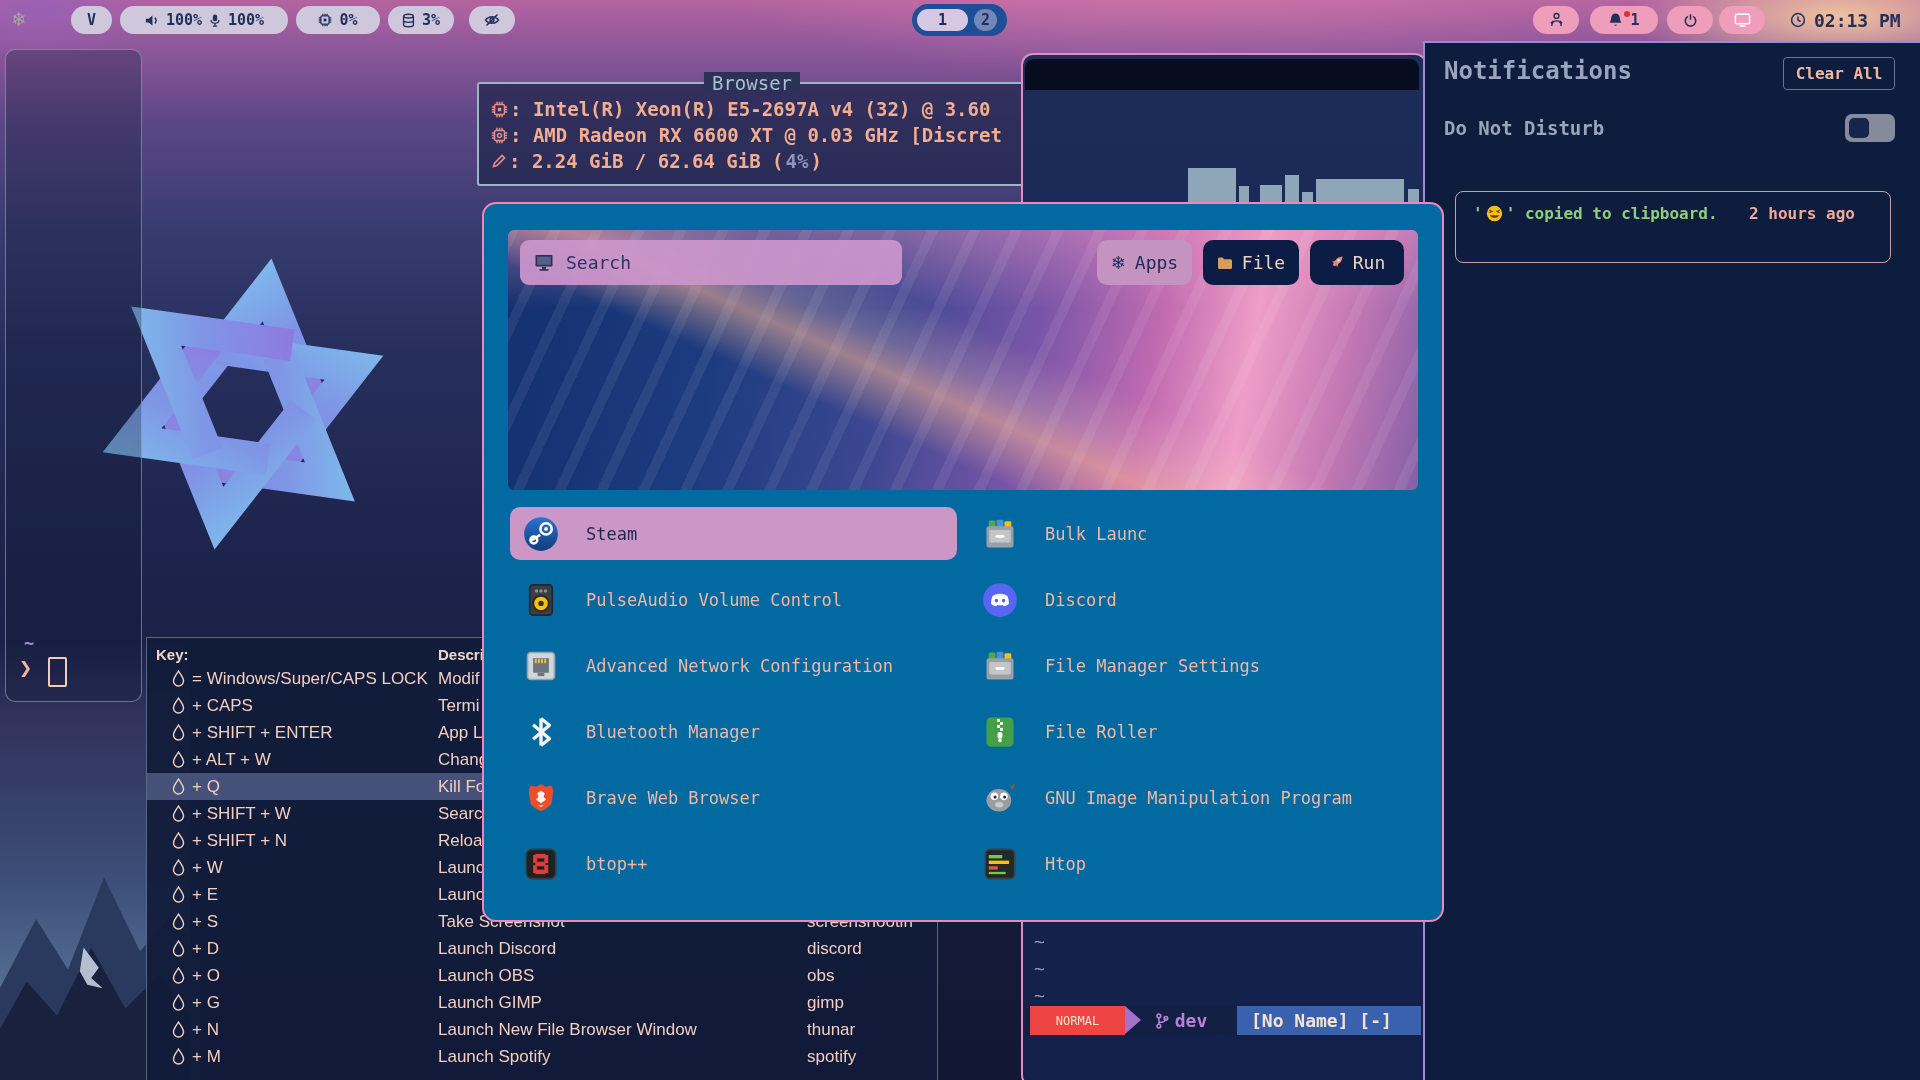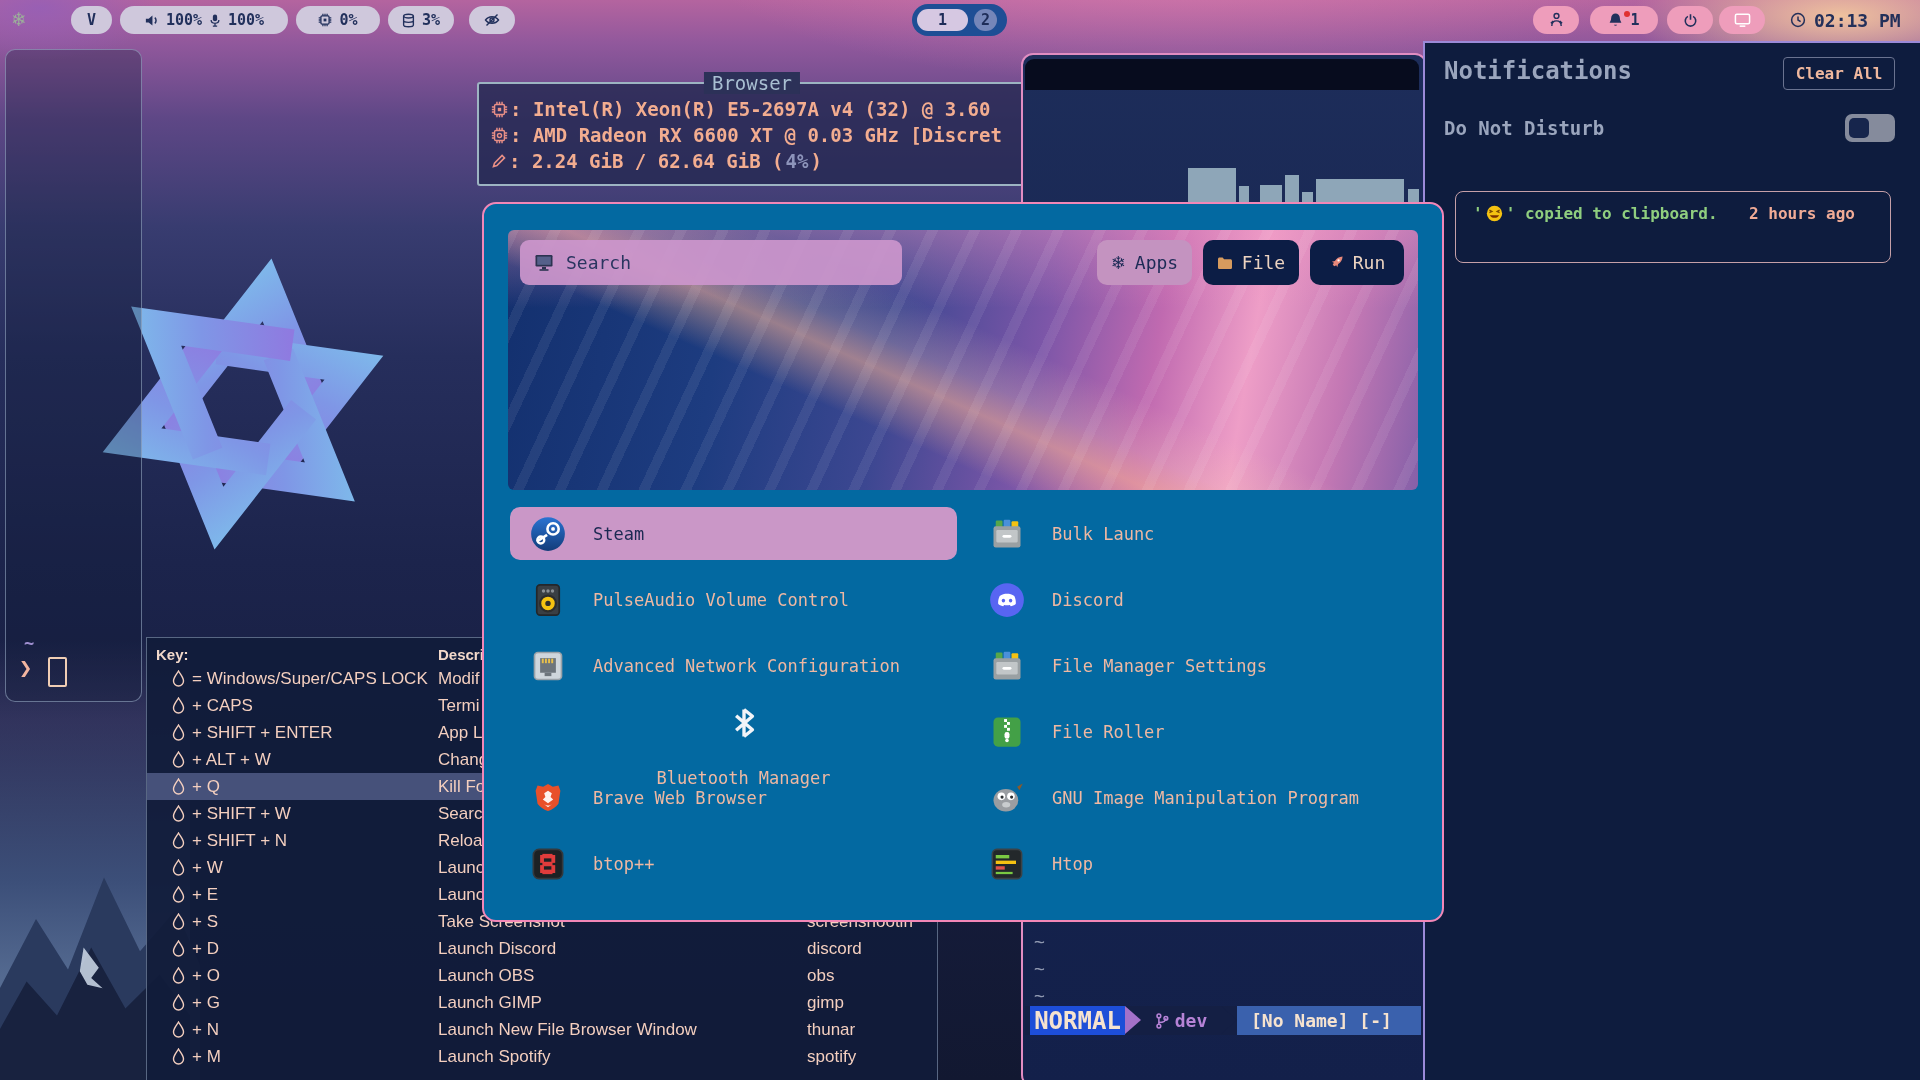--- a/index.html
+++ b/index.html
@@ -46,21 +46,21 @@
 
   
   #right-terminal{left:1021px;top:53px;width:402px;height:1030px;z-index:30;
     background:linear-gradient(180deg,#1d2d5a 0%,#172550 40%,#13204a 100%);
     border:2px solid #e18dc2;border-radius:12px;}
   #right-terminal-titlebar{left:2px;top:4px;width:394px;height:31px;background:#070c1e;border-radius:9px 9px 0 0;}
   .histo{background:#8ea6b8;}
   .vim-tilde{left:11px;color:#8f98b0;font-size:18px;}
   #statusline{left:2px;top:951px;width:396px;height:29px;background:#141f44;display:flex;align-items:stretch;}
   #statusline .pad{width:5px;}
-  #seg-mode{background:#1d4ed8;color:#f6e3cf;font-weight:bold;font-size:24px;
+  #seg-mode{background:#ef4444;color:#f6e3cf;font-weight:normal;font-size:12px;
     display:flex;align-items:center;justify-content:center;width:95px;}
   .pl-arrow{width:0;height:0;border-top:14.5px solid transparent;border-bottom:14.5px solid transparent;}
   #arrow1{border-left:16px solid #a471c9;}
   #seg-git{width:80px;display:flex;align-items:center;gap:6px;justify-content:center;
     color:#b683d6;font-weight:bold;font-size:18px;}
   #arrow2{border-left:16px solid #141f44;}
   #seg-file{flex:1;background:#3a61ad;color:#f6e3cf;font-weight:bold;font-size:18px;
     display:flex;align-items:center;padding-left:14px;}
 
   
@@ -101,21 +101,21 @@
     background:repeating-linear-gradient(115deg,rgba(255,255,255,.07) 0 10px,rgba(255,255,255,0) 10px 38px);}
   #search-bar{left:36px;top:36px;width:382px;height:45px;border-radius:9px;
     background:rgba(204,150,204,.92);display:flex;align-items:center;gap:12px;padding-left:14px;box-sizing:border-box;}
   #search-text{color:#2a3560;font-size:18px;}
   .launcher-tab{top:36px;height:45px;border-radius:10px;display:flex;align-items:center;justify-content:center;
     gap:9px;font-size:18px;color:#ecd3c0;background:#0c1d45;cursor:pointer;}
   .launcher-tab.active{background:#c493c0;color:#1c2a55;}
   #tab-apps{left:613px;width:95px;}
   #tab-file{left:719px;width:96px;}
   #tab-run{left:826px;width:94px;}
-  .app-item{height:53px;border-radius:10px;display:flex;align-items:center;gap:27px;padding-left:20px;
+  .app-item{height:53px;border-radius:10px;display:flex;align-items:center;gap:27px;padding-left:13px;
     box-sizing:border-box;color:#efb8a2;font-size:17px;cursor:pointer;}
   .app-item.selected{background:#ca97c7;color:#1b2952;}
   .app-icon{width:36px;height:36px;flex:0 0 36px;}
 
   
   #topbar{left:0;top:0;width:1920px;height:40px;z-index:90;font-weight:bold;}
   .pill{position:absolute;top:6px;height:28px;border-radius:14px;display:flex;align-items:center;
     justify-content:center;gap:7px;font-size:15px;color:#22305c;padding:0 11px;box-sizing:border-box;cursor:pointer;}
   .pill.light{background:#cfc8dc;}
   .pill.pink{background:#ee9dbb;}
@@ -501,21 +501,21 @@
       <rect x="9" y="9" width="14" height="13" fill="#6d757c"></rect>
       <rect x="10.5" y="9.5" width="1.7" height="4" fill="#e8c04a"></rect>
           <rect x="13.3" y="9.5" width="1.7" height="4" fill="#e8c04a"></rect>
       <rect x="16.1" y="9.5" width="1.7" height="4" fill="#e8c04a"></rect>
           <rect x="18.9" y="9.5" width="1.7" height="4" fill="#e8c04a"></rect>
       <rect x="13" y="22" width="6" height="3" fill="#6d757c"></rect>
         </svg>
     </span>
     <span>Advanced Network Configuration</span>
   </div>
-  <div class="app-item abs" style="left:26px;top:501px;width:447px;flex-direction:column;">
+  <div class="app-item abs" style="left:26px;top:501px;width:447px;">
     <span class="app-icon">
       <svg width="36" height="36" viewBox="0 0 32 32">
           <g stroke="#f2f4f8" stroke-width="3" fill="none" stroke-linejoin="round">
       <path d="M16 4v24M16 4l7.5 6L9 22.5M16 28l7.5-6L9 9.5"></path>
           </g>
         </svg>
     </span>
     <span>Bluetooth Manager</span>
   </div>
   <div class="app-item abs" style="left:26px;top:633px;width:447px;">

